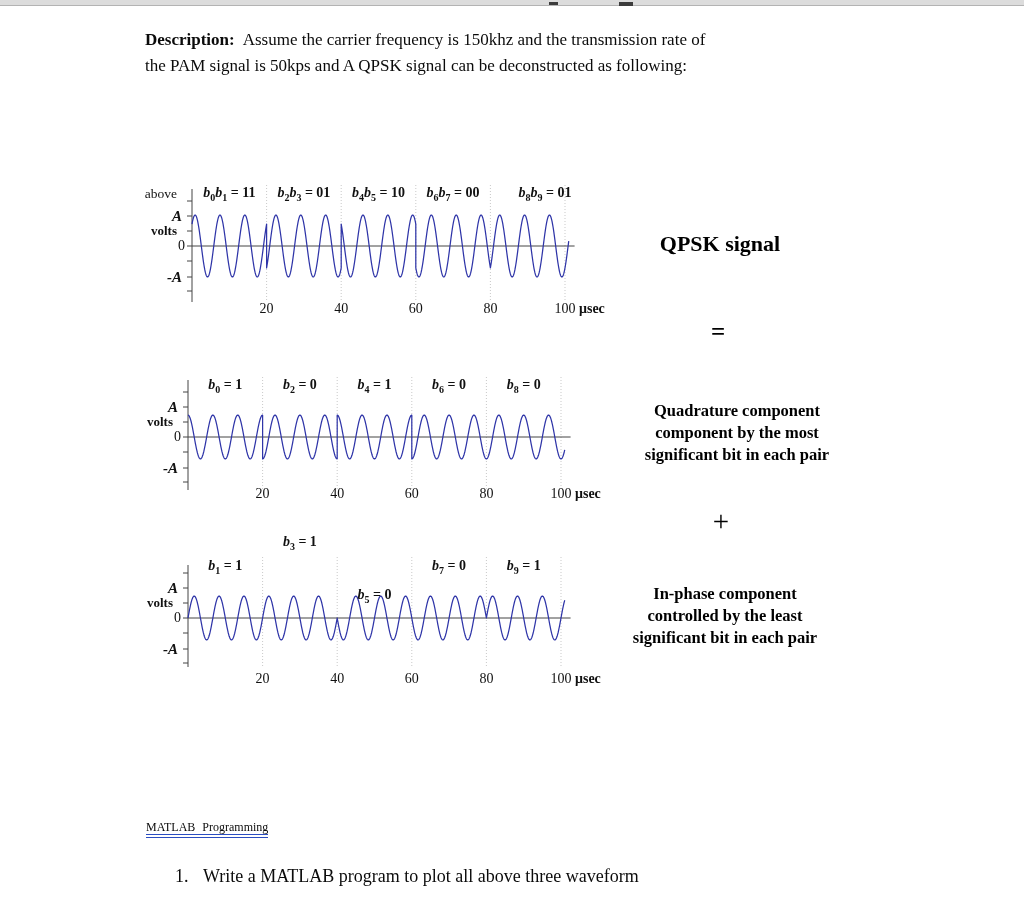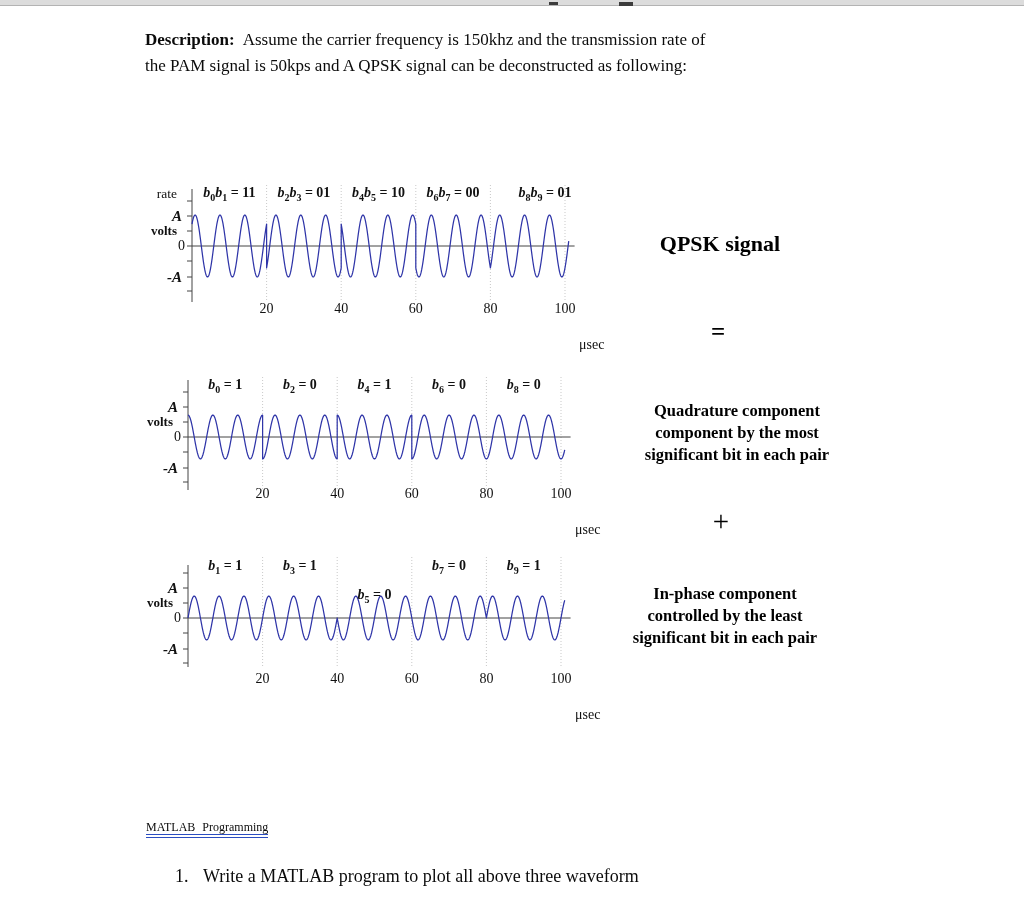--- a/index.html
+++ b/index.html
@@ -22,21 +22,21 @@
   #plots-svg{position:absolute;left:0;top:0;}
   #plot-labels{position:absolute;left:0;top:0;width:1024px;height:919px;pointer-events:none;}
   .plbl{position:absolute;font-size:14px;line-height:20px;white-space:nowrap;color:#111;}
   .bit-label{font-weight:bold;}
   .bit-label i{font-style:italic;}
   .bit-label sub{font-size:10px;}
   .ylab{font-weight:bold;font-style:italic;}
   .yzero{font-weight:normal;}
   .yunit{font-weight:bold;}
   .corner{font-weight:normal;}
-  .xunit{font-weight:normal;margin-top:36px;}
+  .xunit{font-weight:bold;}
 
   
   .ann{position:absolute;font-weight:bold;text-align:center;color:#000;}
   .ann-qpsk{left:645px;top:231px;width:150px;font-size:22px;}
   .ann-eq{left:698px;top:318px;width:40px;font-size:25px;font-weight:bold;}
   .ann-quad{left:612px;top:400px;width:250px;font-size:16.5px;line-height:22px;}
   .ann-plus{left:701px;top:505px;width:40px;font-size:29px;font-weight:normal;}
   .ann-inph{left:600px;top:583px;width:250px;font-size:16.5px;line-height:22px;}
 
   
@@ -111,38 +111,38 @@
     <div class="plbl " style="left: 246.6px; top: 299px; width: 40px; text-align: center; font-size: 14px;">20</div>
     <div class="plbl " style="left: 321.2px; top: 299px; width: 40px; text-align: center; font-size: 14px;">40</div>
     <div class="plbl " style="left: 395.8px; top: 299px; width: 40px; text-align: center; font-size: 14px;">60</div>
     <div class="plbl " style="left: 470.4px; top: 299px; width: 40px; text-align: center; font-size: 14px;">80</div>
     <div class="plbl " style="left: 545px; top: 299px; width: 40px; text-align: center; font-size: 14px;">100</div>
     <div class="plbl xunit" style="left: 579px; top: 299px; width: 60px; text-align: left; font-size: 14px;">μsec</div>
     <div class="plbl ylab" style="left: 112px; top: 206px; width: 70px; text-align: right; font-size: 15px;">A</div>
     <div class="plbl yunit" style="left: 107px; top: 221px; width: 70px; text-align: right; font-size: 13px;">volts</div>
     <div class="plbl yzero" style="left: 115px; top: 236px; width: 70px; text-align: right; font-size: 14px;">0</div>
     <div class="plbl ylab" style="left: 112px; top: 267px; width: 70px; text-align: right; font-size: 15px;">-A</div>
-    <div class="plbl corner" style="left: 107px; top: 184px; width: 70px; text-align: right; font-size: 13.5px;">rate</div>
+    <div class="plbl corner" style="left: 107px; top: 184px; width: 70px; text-align: right; font-size: 13.5px;">above</div>
     <div class="plbl bit-label" style="left: 165.3px; top: 375px; width: 120px; text-align: center; font-size: 14px;"><i>b</i><sub>0</sub> = 1</div>
     <div class="plbl bit-label" style="left: 239.9px; top: 375px; width: 120px; text-align: center; font-size: 14px;"><i>b</i><sub>2</sub> = 0</div>
     <div class="plbl bit-label" style="left: 314.5px; top: 375px; width: 120px; text-align: center; font-size: 14px;"><i>b</i><sub>4</sub> = 1</div>
     <div class="plbl bit-label" style="left: 389.1px; top: 375px; width: 120px; text-align: center; font-size: 14px;"><i>b</i><sub>6</sub> = 0</div>
     <div class="plbl bit-label" style="left: 463.7px; top: 375px; width: 120px; text-align: center; font-size: 14px;"><i>b</i><sub>8</sub> = 0</div>
     <div class="plbl " style="left: 242.6px; top: 484px; width: 40px; text-align: center; font-size: 14px;">20</div>
     <div class="plbl " style="left: 317.2px; top: 484px; width: 40px; text-align: center; font-size: 14px;">40</div>
     <div class="plbl " style="left: 391.8px; top: 484px; width: 40px; text-align: center; font-size: 14px;">60</div>
     <div class="plbl " style="left: 466.4px; top: 484px; width: 40px; text-align: center; font-size: 14px;">80</div>
     <div class="plbl " style="left: 541px; top: 484px; width: 40px; text-align: center; font-size: 14px;">100</div>
     <div class="plbl xunit" style="left: 575px; top: 484px; width: 60px; text-align: left; font-size: 14px;">μsec</div>
     <div class="plbl ylab" style="left: 108px; top: 397px; width: 70px; text-align: right; font-size: 15px;">A</div>
     <div class="plbl yunit" style="left: 103px; top: 412px; width: 70px; text-align: right; font-size: 13px;">volts</div>
     <div class="plbl yzero" style="left: 111px; top: 427px; width: 70px; text-align: right; font-size: 14px;">0</div>
     <div class="plbl ylab" style="left: 108px; top: 458px; width: 70px; text-align: right; font-size: 15px;">-A</div>
     <div class="plbl bit-label" style="left: 165.3px; top: 556px; width: 120px; text-align: center; font-size: 14px;"><i>b</i><sub>1</sub> = 1</div>
-    <div class="plbl bit-label" style="left: 239.9px; top: 556px; width: 120px; text-align: center; font-size: 14px;"><i>b</i><sub>3</sub> = 1</div>
+    <div class="plbl bit-label" style="left: 239.9px; top: 532px; width: 120px; text-align: center; font-size: 14px;"><i>b</i><sub>3</sub> = 1</div>
     <div class="plbl bit-label" style="left: 314.5px; top: 556px; width: 120px; text-align: center; font-size: 14px; margin-top: 29px;"><i>b</i><sub>5</sub> = 0</div>
     <div class="plbl bit-label" style="left: 389.1px; top: 556px; width: 120px; text-align: center; font-size: 14px;"><i>b</i><sub>7</sub> = 0</div>
     <div class="plbl bit-label" style="left: 463.7px; top: 556px; width: 120px; text-align: center; font-size: 14px;"><i>b</i><sub>9</sub> = 1</div>
     <div class="plbl " style="left: 242.6px; top: 669px; width: 40px; text-align: center; font-size: 14px;">20</div>
     <div class="plbl " style="left: 317.2px; top: 669px; width: 40px; text-align: center; font-size: 14px;">40</div>
     <div class="plbl " style="left: 391.8px; top: 669px; width: 40px; text-align: center; font-size: 14px;">60</div>
     <div class="plbl " style="left: 466.4px; top: 669px; width: 40px; text-align: center; font-size: 14px;">80</div>
     <div class="plbl " style="left: 541px; top: 669px; width: 40px; text-align: center; font-size: 14px;">100</div>
     <div class="plbl xunit" style="left: 575px; top: 669px; width: 60px; text-align: left; font-size: 14px;">μsec</div>
     <div class="plbl ylab" style="left: 108px; top: 578px; width: 70px; text-align: right; font-size: 15px;">A</div>

